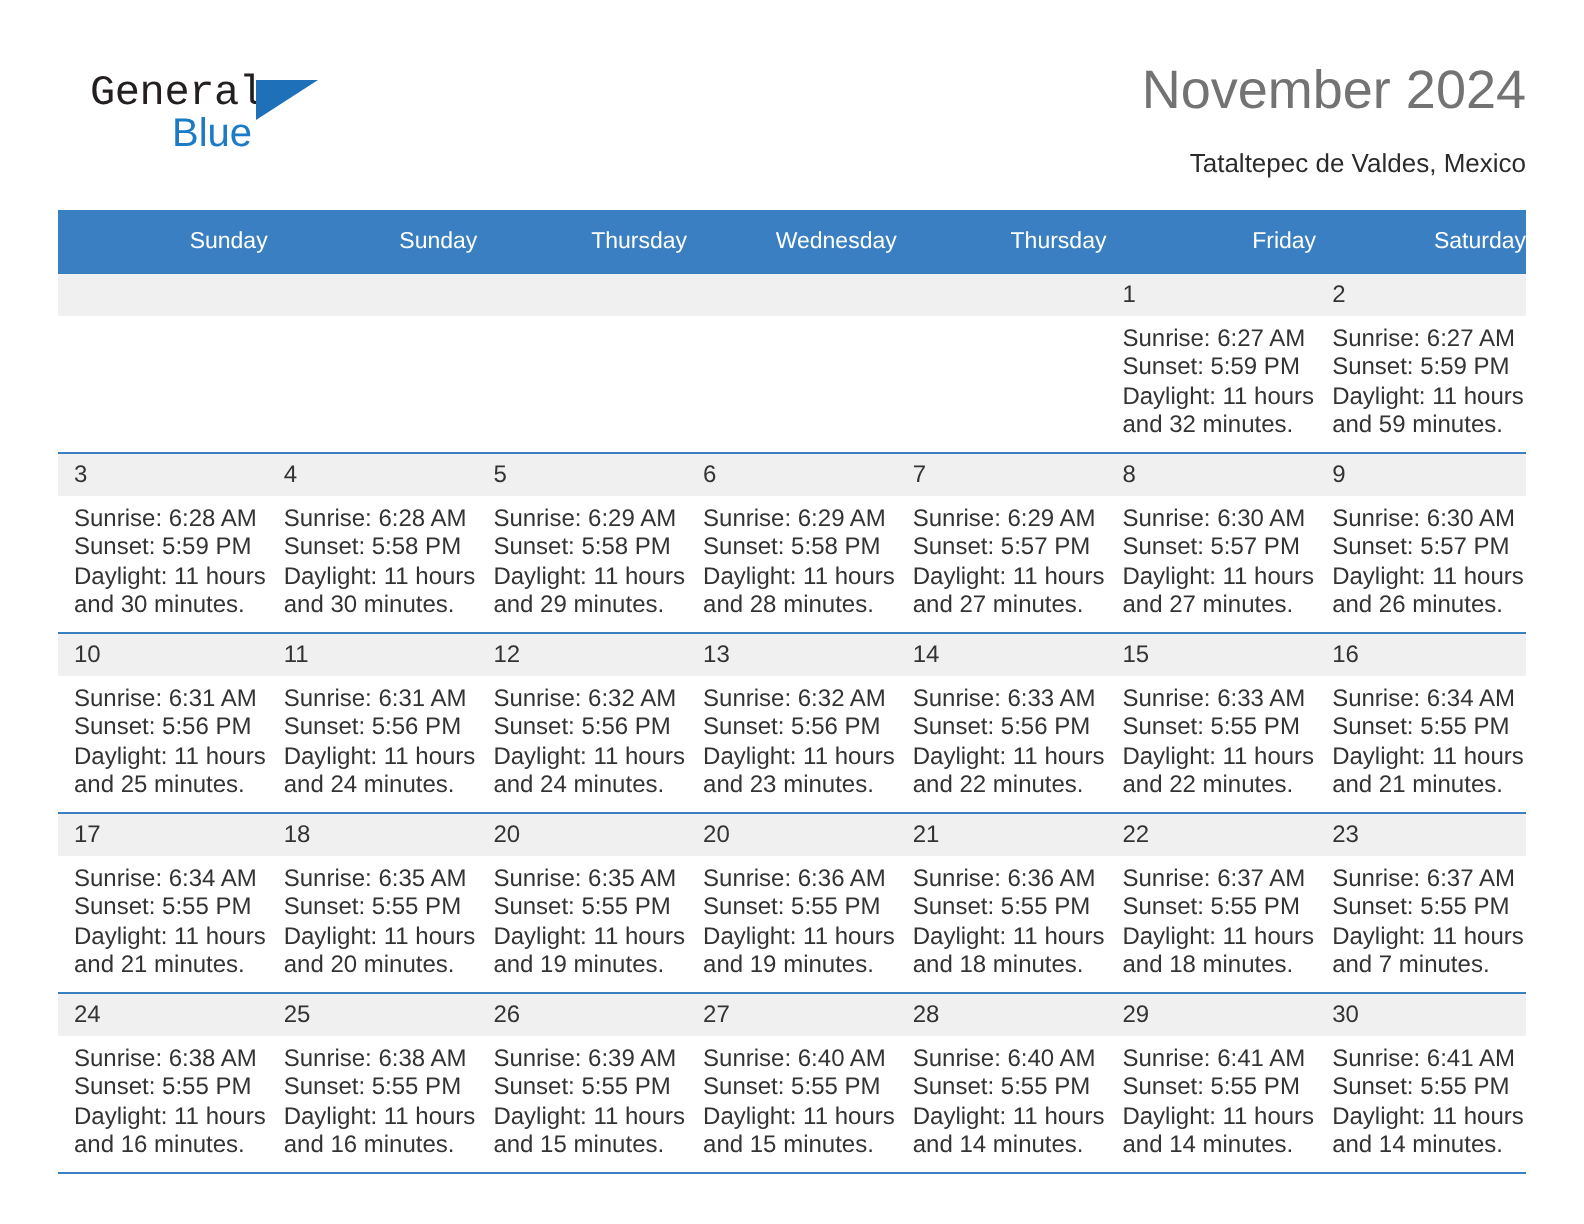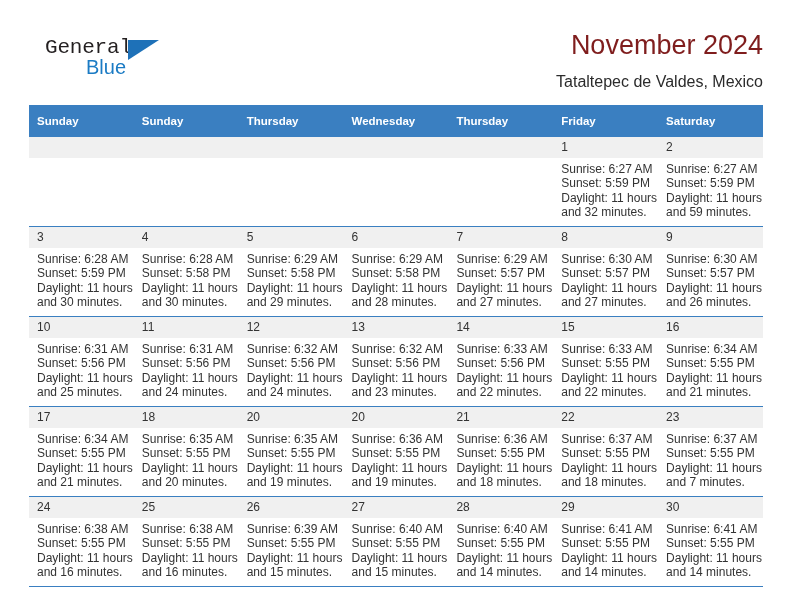--- a/index.html
+++ b/index.html
@@ -64,48 +64,48 @@
     text-align: right;
   }
   .title-block {
     position: absolute;
     right: 0;
     top: 0;
     text-align: right;
   }
   .cal-title {
     font-size: 27px;
-    color: #7f1d1d;
+    color: #737373;
     font-weight: normal;
     line-height: 34px;
     white-space: nowrap;
   }
   .cal-subtitle {
-    font-size: 16px;
+    font-size: 13px;
     color: #2b2b2b;
     line-height: 20px;
     margin-top: 10px;
     white-space: nowrap;
   }
 
   
   .calendar {
     position: absolute;
     left: 29px;
     top: 105px;
     width: 734px;
     border-collapse: collapse;
     table-layout: fixed;
   }
   .calendar th {
     background: #3a7fc1;
     color: #ffffff;
     font-size: 11.5px;
-    font-weight: bold;
-    text-align: left;
+    font-weight: normal;
+    text-align: right;
     padding: 6px 0 6px 8px;
     height: 20px;
     border: none;
   }
   .calendar td {
     vertical-align: top;
     padding: 0;
     border: none;
     border-bottom: 1px solid #3a7fc1;
     height: 89px;

